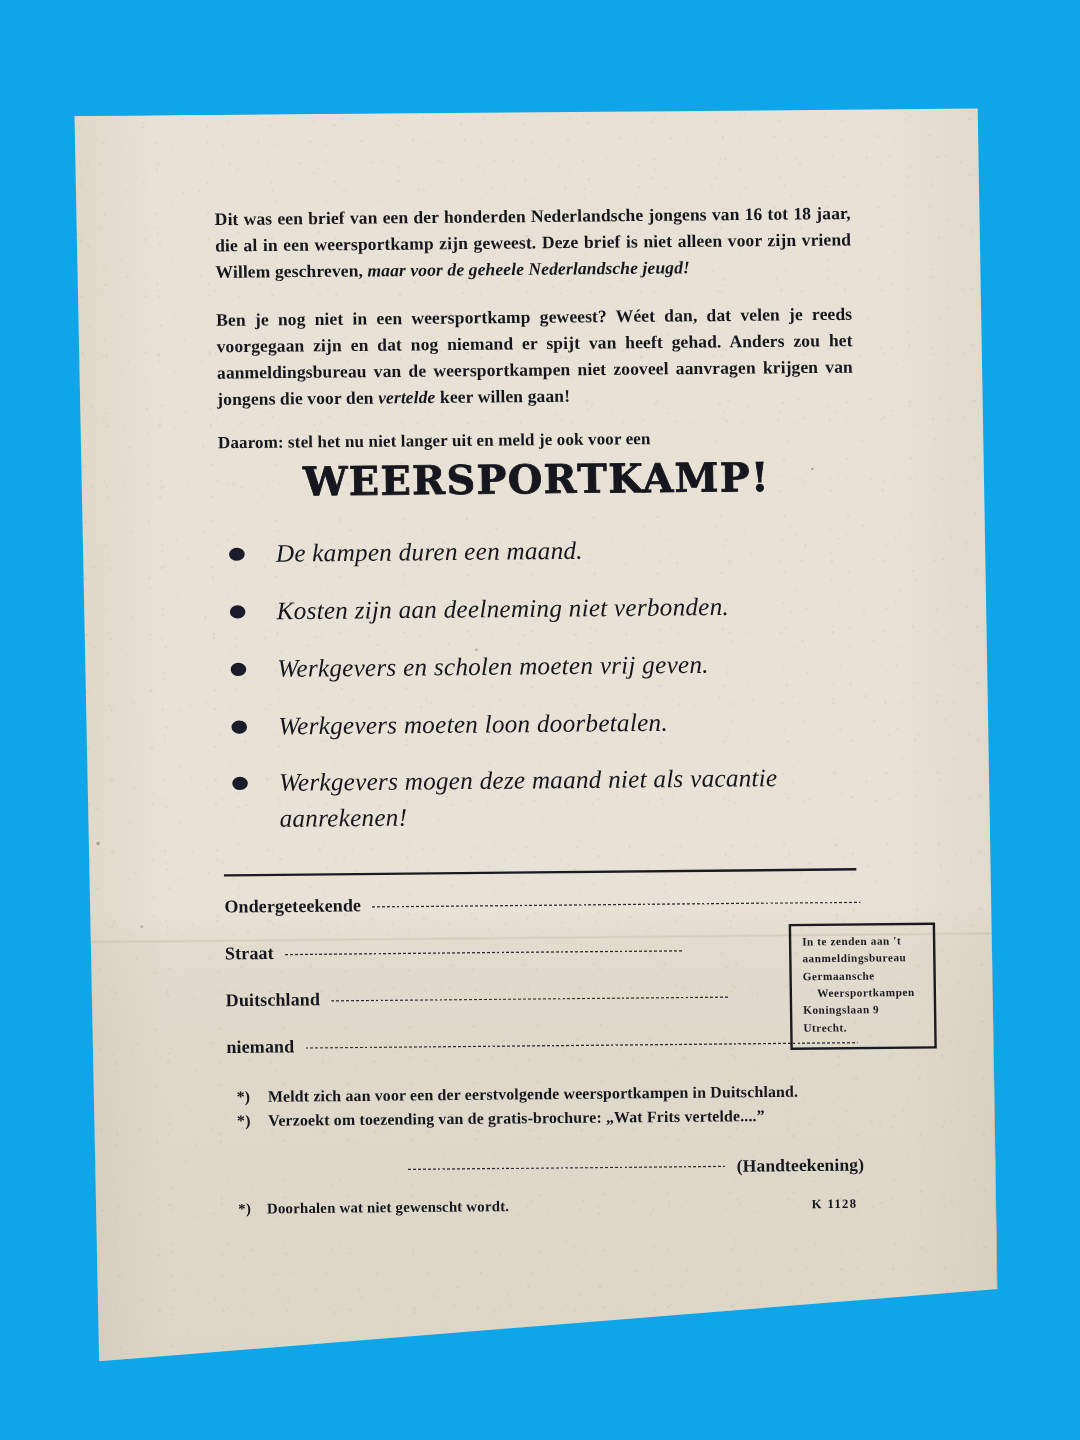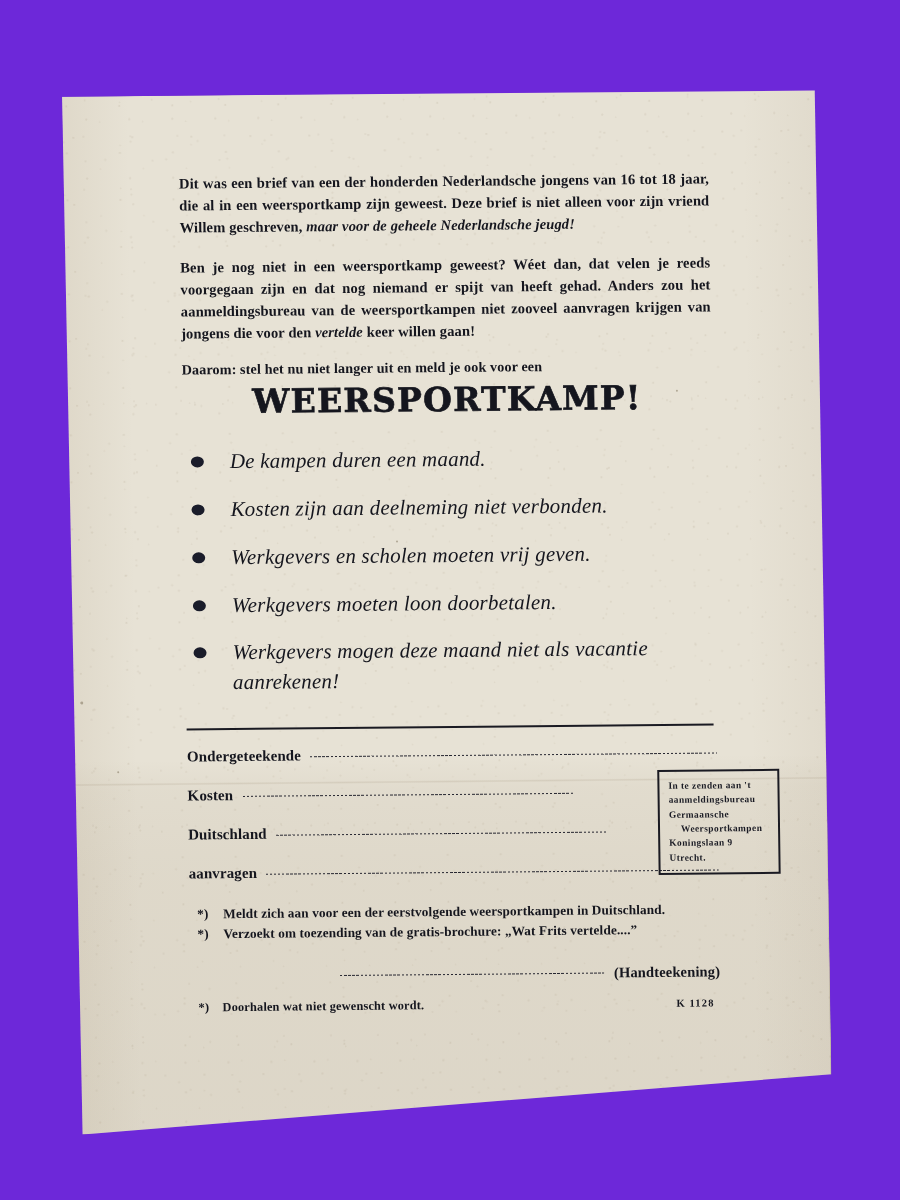--- a/index.html
+++ b/index.html
@@ -12,21 +12,21 @@
     height: 1200px;
     position: relative;
     overflow: hidden;
     font-family: "Liberation Serif", "DejaVu Serif", serif;
   }
 
   
   #photo-backdrop {
     position: absolute;
     inset: 0;
-    background: #6d28d9;
+    background: #0ea5e9;
   }
 
   
   #paper-sheet {
     position: absolute;
     left: 67px;
     top: 92px;
     width: 758px;
     height: 1040px;
     background:
@@ -335,31 +335,31 @@
       <div id="form-rule"></div>
 
       <div id="form-block">
 
         <div class="form-row full">
           <span class="form-label">Ondergeteekende</span>
           <span class="form-leader"></span>
         </div>
 
         <div class="form-row short">
-          <span class="form-label">Kosten</span>
+          <span class="form-label">Straat</span>
           <span class="form-leader"></span>
         </div>
 
         <div class="form-row short">
           <span class="form-label">Duitschland</span>
           <span class="form-leader"></span>
         </div>
 
         <div class="form-row full">
-          <span class="form-label">aanvragen</span>
+          <span class="form-label">niemand</span>
           <span class="form-leader"></span>
         </div>
 
         <div id="address-box">
           <div class="addr-line">In te zenden aan 't</div>
           <div class="addr-line">aanmeldingsbureau</div>
           <div class="addr-line">Germaansche</div>
           <div class="addr-line indent">Weersportkampen</div>
           <div class="addr-line">Koningslaan 9</div>
           <div class="addr-line">Utrecht.</div>

